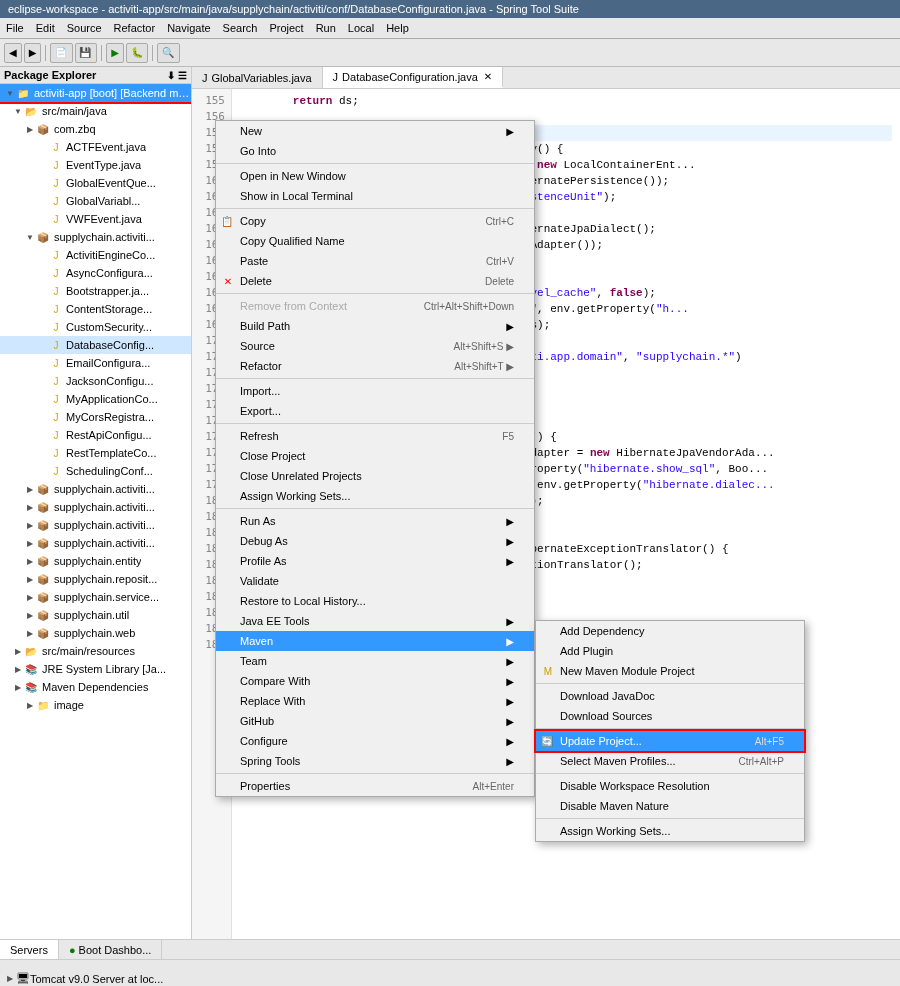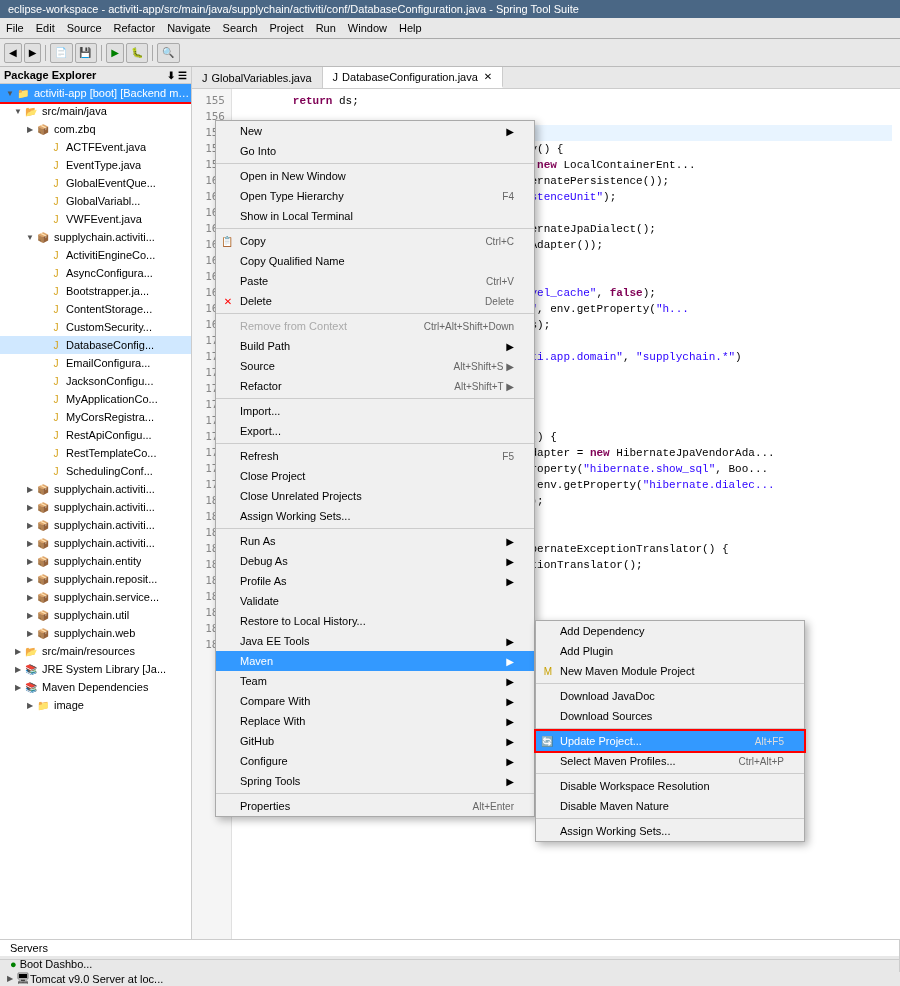--- a/index.html
+++ b/index.html
@@ -246,21 +246,20 @@
       background: #e8e8e8;
       border-top: 1px solid #ccc;
       display: flex;
       flex-direction: column;
     }
     #bottom-tabs {
       display: flex;
       background: #e8e8e8;
       border-bottom: 1px solid #ccc;
       height: 20px;
-      flex-direction: column;
     }
     .bottom-tab {
       padding: 2px 10px;
       border-right: 1px solid #ccc;
       font-size: 11px;
       cursor: pointer;
       display: flex;
       align-items: center;
     }
     .bottom-tab.active { background: #fff; }
@@ -294,21 +293,21 @@
 
 <div id="menu-bar">
   <span class="menu-item">File</span>
   <span class="menu-item">Edit</span>
   <span class="menu-item">Source</span>
   <span class="menu-item">Refactor</span>
   <span class="menu-item">Navigate</span>
   <span class="menu-item">Search</span>
   <span class="menu-item">Project</span>
   <span class="menu-item">Run</span>
-  <span class="menu-item">Window</span>
+  <span class="menu-item">Local</span>
   <span class="menu-item">Help</span>
 </div>
 
 <div id="toolbar">
   <button class="toolbar-btn">◀</button>
   <button class="toolbar-btn">▶</button>
   <div class="toolbar-separator"></div>
   <button class="toolbar-btn">📄</button>
   <button class="toolbar-btn">💾</button>
   <div class="toolbar-separator"></div>
@@ -638,24 +637,20 @@
     <span class="ctx-arrow">▶</span>
   </div>
   <div class="ctx-item">
     <span>Go Into</span>
   </div>
   <div class="ctx-separator"></div>
   <div class="ctx-item">
     <span>Open in New Window</span>
   </div>
   <div class="ctx-item">
-    <span>Open Type Hierarchy</span>
-    <span class="ctx-shortcut">F4</span>
-  </div>
-  <div class="ctx-item">
     <span>Show in Local Terminal</span>
   </div>
   <div class="ctx-separator"></div>
   <div class="ctx-item">
     <span class="ctx-item-icon">📋</span>
     <span>Copy</span>
     <span class="ctx-shortcut">Ctrl+C</span>
   </div>
   <div class="ctx-item">
     <span>Copy Qualified Name</span>

